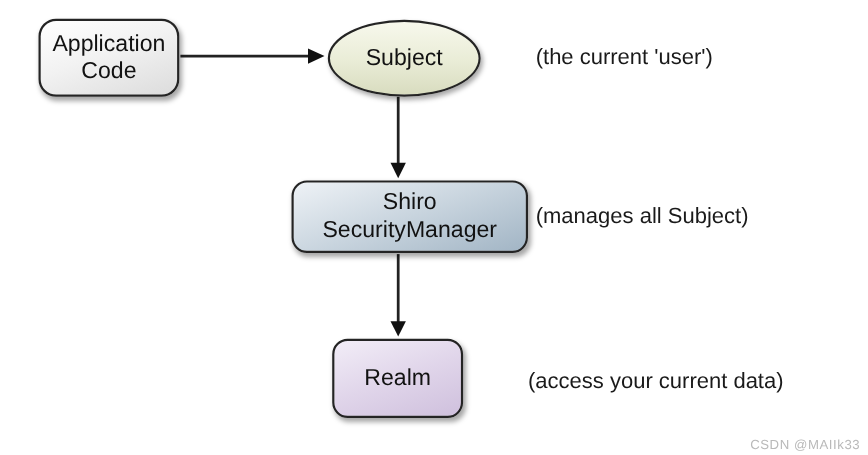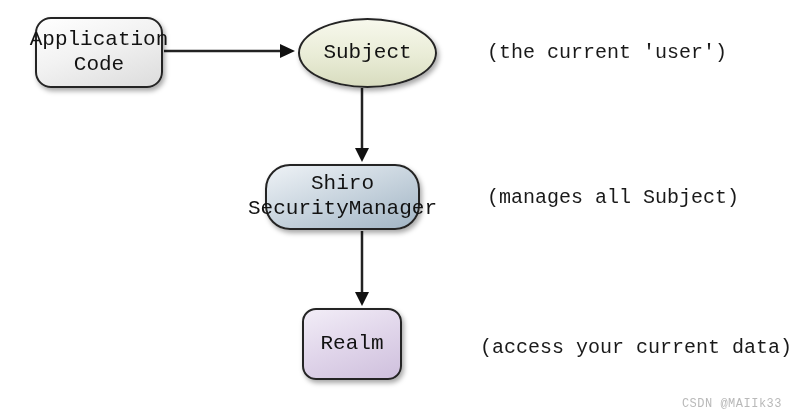--- a/index.html
+++ b/index.html
@@ -3,21 +3,21 @@
 <meta charset="utf-8">
 <style>
   html, body { margin: 0; padding: 0; background: #ffffff; }
   * { box-sizing: border-box; }
   .stage {
     position: relative;
     width: 789px;
     height: 414px;
     background: #ffffff;
     overflow: hidden;
-    font-family: Liberation Mono, monospace;
+    font-family: Liberation Sans, sans-serif;
   }
   .arrow-layer {
     position: absolute;
     left: 0; top: 0;
     width: 789px; height: 414px;
     pointer-events: none;
   }
   .node {
     position: absolute;
     display: flex;
@@ -38,27 +38,27 @@
     background: linear-gradient(160deg, #ffffff 0%, #f2f2f2 45%, #dcdcdc 100%);
   }
   .node-subject {
     left: 298px; top: 18px;
     width: 139px; height: 70px;
     border-radius: 50%;
     background: linear-gradient(180deg, #f7f8ec 0%, #e9ecd6 55%, #d8dcbf 100%);
   }
   .node-security-manager {
     left: 265px; top: 164px;
-    width: 155px; height: 66px;
-    border-radius: 25px;
+    width: 215px; height: 66px;
+    border-radius: 14px;
     background: linear-gradient(160deg, #eef2f6 0%, #c8d4de 50%, #a2b5c5 100%);
   }
   .node-realm {
     left: 302px; top: 308px;
-    width: 100px; height: 72px;
+    width: 119px; height: 72px;
     border-radius: 14px;
     background: linear-gradient(160deg, #f2edf7 0%, #e0d5ea 50%, #cfc0dd 100%);
     align-items: center;
   }
   .annotation {
     position: absolute;
     color: #1a1a1a;
     font-size: 20px;
     white-space: nowrap;
   }

